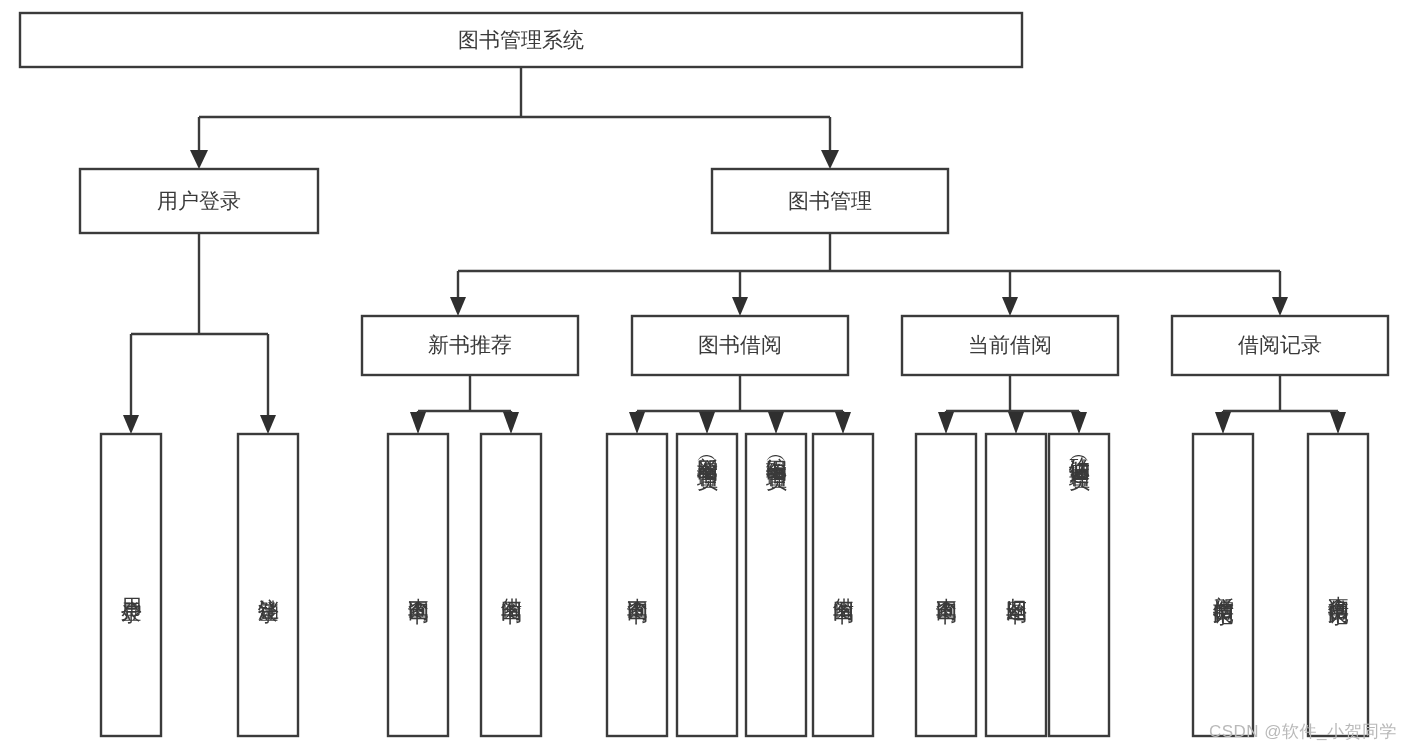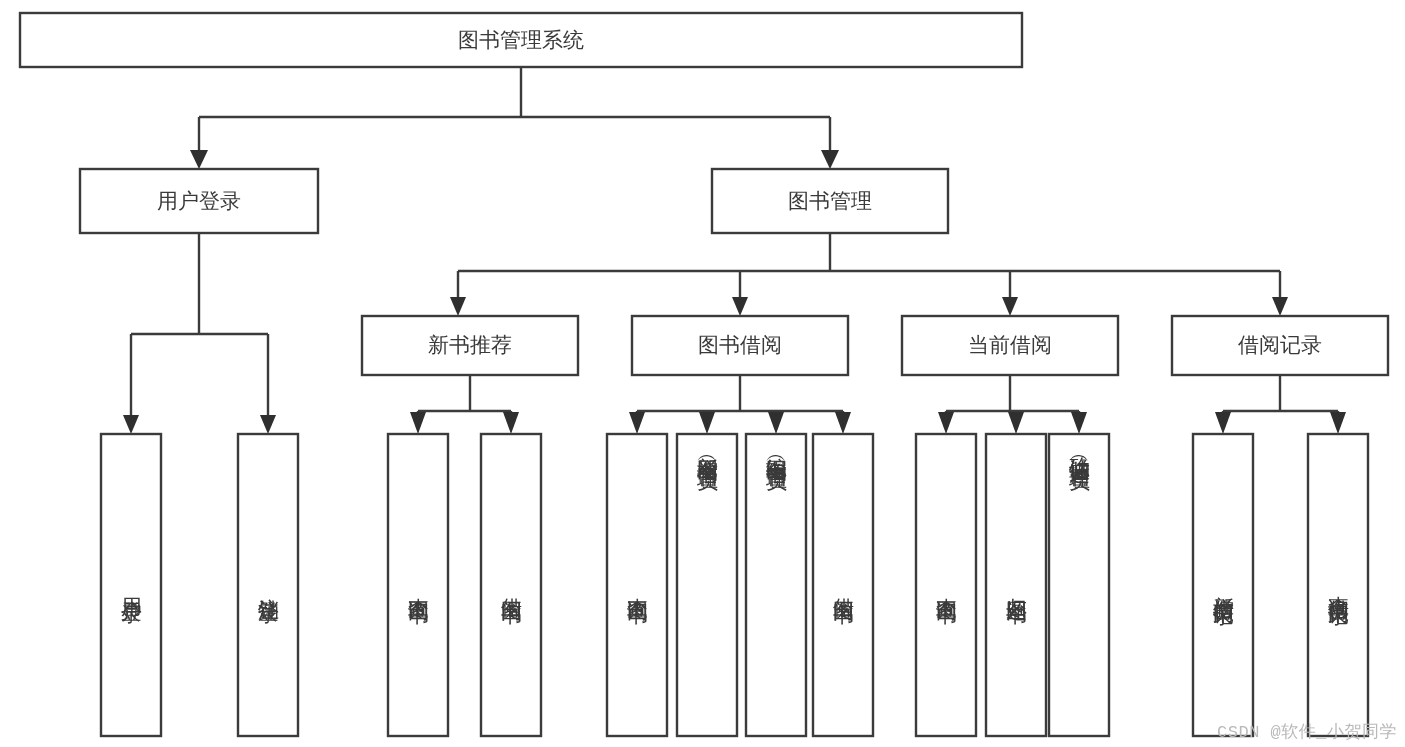--- a/index.html
+++ b/index.html
@@ -63,21 +63,21 @@
     font-size: 21px;
     line-height: 1;
     letter-spacing: 2px;
     color: #3a3a3a;
     white-space: nowrap;
   }
   #watermark {
     position: absolute;
     right: 8px;
     bottom: 4px;
-    font-family: Liberation Mono, monospace;
+    font-family: Liberation Sans, sans-serif;
     font-size: 17px;
     color: #b9b9b9;
     letter-spacing: 0.5px;
     white-space: nowrap;
   }
 </style>
 </head>
 <body>
 
 <div id="diagram-root">

